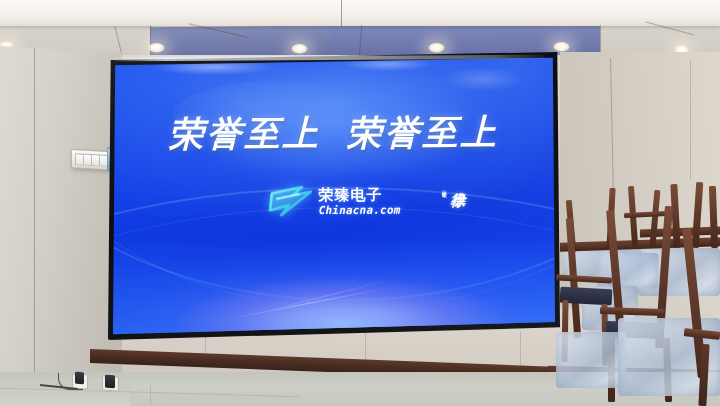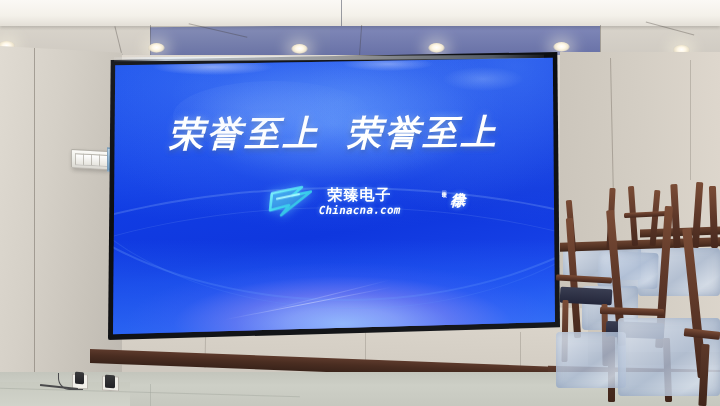--- a/index.html
+++ b/index.html
@@ -135,21 +135,21 @@
   .content{position:absolute;inset:0;transform:rotate(-0.35deg);}
   .headline{position:absolute;left:0;top:58px;width:100%;text-align:center;
     color:#ffffff;font-size:35px;line-height:1;letter-spacing:3px;
     font-family:"DejaVu Serif", serif;font-weight:700;font-style:italic;
     text-shadow:0 0 7px rgba(170,210,255,.65),0 2px 5px rgba(0,30,110,.55);
     white-space:nowrap;}
   .headline .gap{display:inline-block;width:26px;}
   .logo-row{position:absolute;left:0;top:128px;width:100%;
     display:flex;align-items:center;justify-content:center;gap:7px;}
   .logo-mark{width:44px;height:34px;flex:0 0 auto;filter:drop-shadow(0 0 5px rgba(120,230,255,.55));}
-  .logo-text{display:flex;flex-direction:column;align-items:center;line-height:1;}
+  .logo-text{display:flex;flex-direction:column;align-items:flex-start;line-height:1;}
   .logo-cn{color:#ffffff;font-size:15px;font-weight:700;letter-spacing:1px;
     font-family:"DejaVu Sans", sans-serif;
     text-shadow:0 0 5px rgba(150,220,255,.6);}
   .logo-en{color:#ffffff;font-size:11px;font-weight:700;letter-spacing:.2px;
     font-family:"DejaVu Sans Mono", monospace;font-style:italic;margin-top:2px;
     text-shadow:0 0 4px rgba(150,220,255,.5);}
   .signature{position:absolute;left:328px;top:124px;display:flex;align-items:flex-start;gap:2px;}
   .sig-small{color:rgba(255,255,255,.75);font-size:5px;line-height:1.25;
     font-family:"DejaVu Sans", sans-serif;writing-mode:vertical-rl;
     letter-spacing:.5px;margin-top:6px;}

